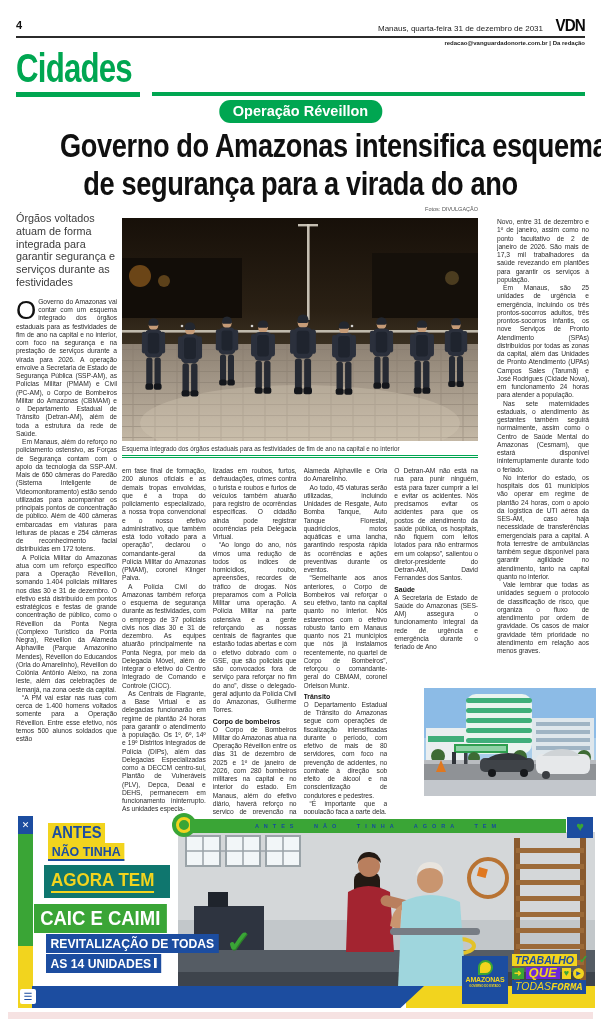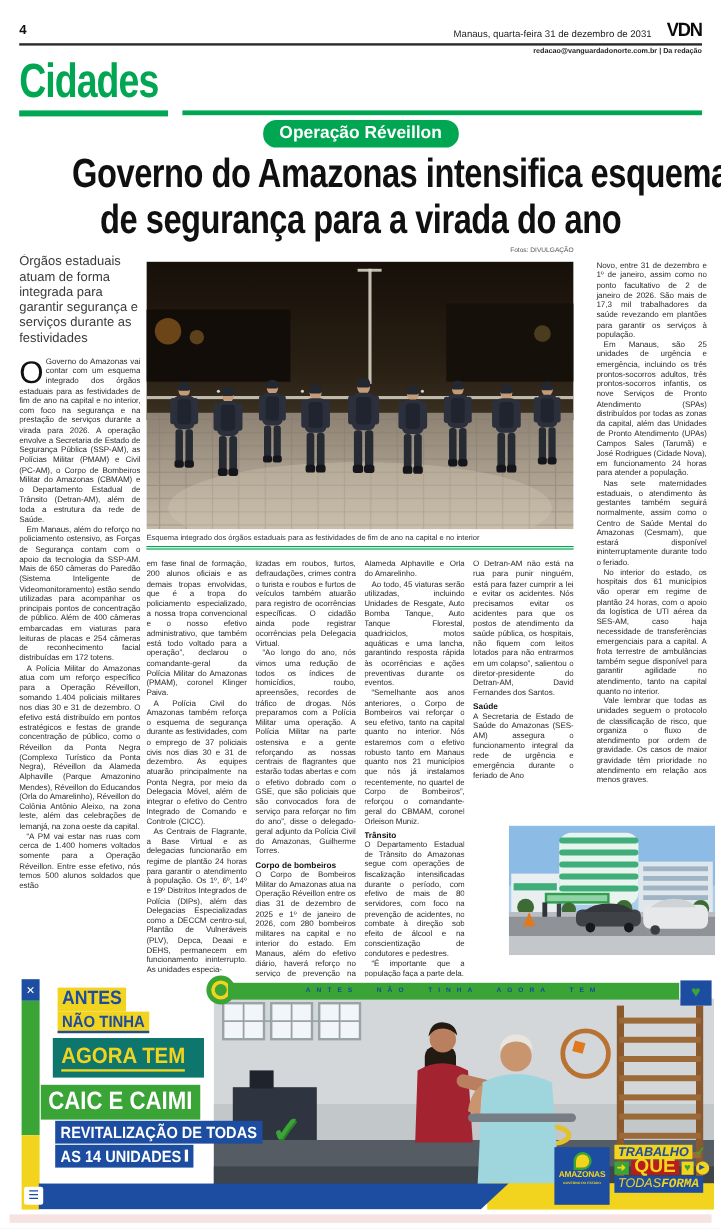--- a/index.html
+++ b/index.html
@@ -92,21 +92,21 @@
   .ad-gov .emb{width:11px;height:11px;margin:4px auto 1px;background:#f2d41e;border:2px solid #3aa536;
                border-radius:50% 50% 50% 0;}
   .ad-gov .nm{color:#f2d41e;font-size:7px;font-weight:800;letter-spacing:-.2px;}
   .ad-gov .sb{color:#f2d41e;font-size:2.8px;font-weight:700;margin-top:1px;}
   .slogan{left:494px;top:137px;width:84px;z-index:5;}
   .slg-row{display:flex;align-items:center;gap:2px;margin-bottom:1px;}
   .slg-trabalho{background:#f2d41e;color:#1c4da0;font-size:10.5px;font-weight:800;font-style:italic;
                 padding:0 3px;line-height:12px;}
   .slg-check{color:#3aa536;font-weight:900;font-size:11px;}
   .slg-arrow{background:#3aa536;color:#f2d41e;font-size:9px;line-height:11px;padding:0 2px;font-weight:800;}
-  .slg-que{background:#b91c1c;color:#f2d41e;font-size:16px;font-weight:800;
+  .slg-que{background:#6d28d9;color:#f2d41e;font-size:13px;font-weight:800;font-style:italic;
            padding:0 3px;line-height:12px;}
   .slg-heart{background:#f2d41e;color:#3aa536;font-size:9px;line-height:11px;padding:0 2px;}
   .slg-play{width:11px;height:11px;border-radius:50%;background:#f2d41e;color:#1c4da0;font-size:6px;
             text-align:center;line-height:11px;}
   .slg-transforma{background:#1c4da0;color:#f2d41e;font-size:10.5px;font-style:italic;
                   padding:0 3px;line-height:13px;white-space:nowrap;}
   .slg-transforma .b{font-weight:800;font-family:Liberation Mono, monospace;}
   .pink-strip{left:8px;top:1012px;width:585px;height:7px;background:#f6e2e2;}
 </style>
 </head>
@@ -125,21 +125,21 @@
   <div class="abs section-line"></div>
 
   <div class="abs kicker">Operação Réveillon</div>
   <div class="abs headline">
     <span class="hl">Governo do Amazonas intensifica esquema</span>
     <span class="hl">de segurança para a virada do ano</span>
   </div>
   <div class="abs photo-credit">Fotos: DIVULGAÇÃO</div>
 
   <div class="abs colbox col1">
-    <p class="lede">Órgãos estaduais atuam de forma integrada para garantir segurança e serviços durante as festividades</p>
+    <p class="lede">Órgãos voltados atuam de forma integrada para garantir segurança e serviços durante as festividades</p>
     <p class="news-p first"><span class="dropcap">O</span><span>Governo do Amazonas vai contar com um esquema integrado dos órgãos estaduais para as festividades de fim de ano na capital e no interior, com foco na segurança e na prestação de serviços durante a virada para 2026. A operação envolve a Secretaria de Estado de Segurança Pública (SSP-AM), as Polícias Militar (PMAM) e Civil (PC-AM), o Corpo de Bombeiros Militar do Amazonas (CBMAM) e o Departamento Estadual de Trânsito (Detran-AM), além de toda a estrutura da rede de Saúde.</span></p>
     <p class="news-p">Em Manaus, além do reforço no policiamento ostensivo, as Forças de Segurança contam com o apoio da tecnologia da SSP-AM. Mais de 650 câmeras do Paredão (Sistema Inteligente de Videomonitoramento) estão sendo utilizadas para acompanhar os principais pontos de concentração de público. Além de 400 câmeras embarcadas em viaturas para leituras de placas e 254 câmeras de reconhecimento facial distribuídas em 172 totens.</p>
     <p class="news-p">A Polícia Militar do Amazonas atua com um reforço específico para a Operação Réveillon, somando 1.404 policiais militares nos dias 30 e 31 de dezembro. O efetivo está distribuído em pontos estratégicos e festas de grande concentração de público, como o Réveillon da Ponta Negra (Complexo Turístico da Ponta Negra), Réveillon da Alameda Alphaville (Parque Amazonino Mendes), Réveillon do Educandos (Orla do Amarelinho), Réveillon do Colônia Antônio Aleixo, na zona leste, além das celebrações de Iemanjá, na zona oeste da capital.</p>
     <p class="news-p">“A PM vai estar nas ruas com cerca de 1.400 homens voltados somente para a Operação Réveillon. Entre esse efetivo, nós temos 500 alunos soldados que estão</p>
   </div>
 
   <svg class="abs main-photo" viewBox="0 0 356 223" preserveAspectRatio="none">
     <defs>
       <linearGradient id="sky" x1="0" y1="0" x2="0" y2="1">
         <stop offset="0" stop-color="#171009"></stop>

